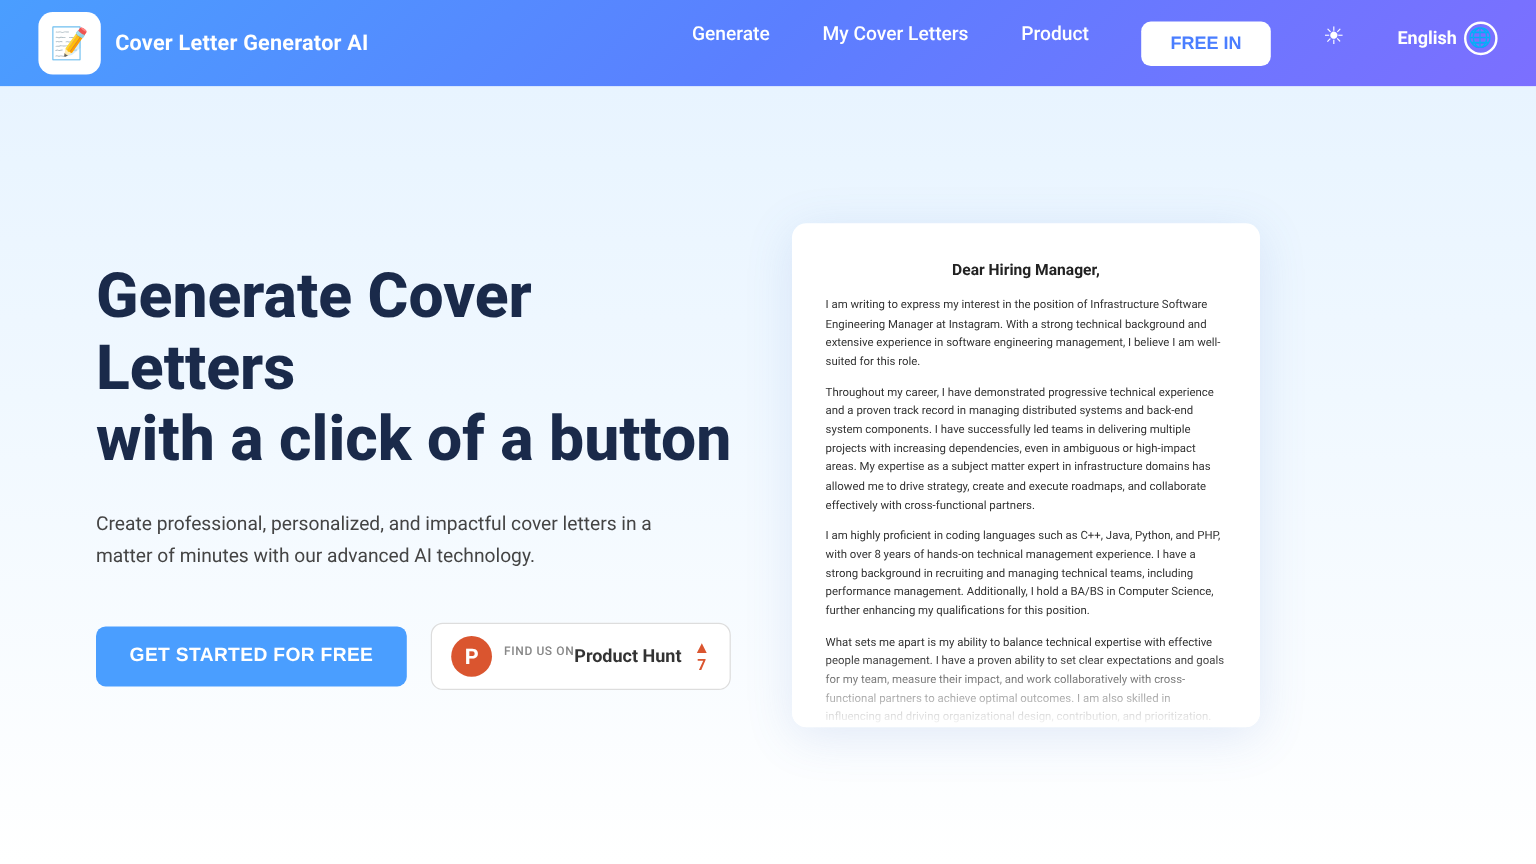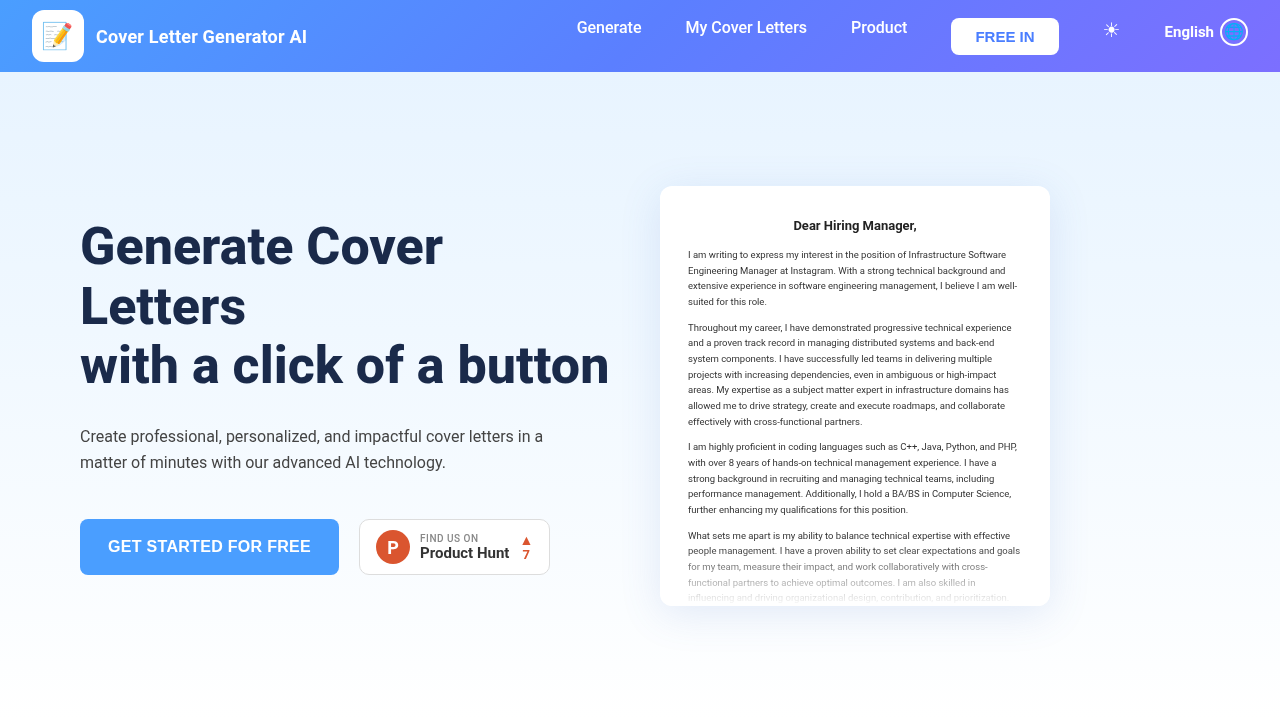--- a/index.html
+++ b/index.html
@@ -109,20 +109,21 @@
     }
     .hero-subtitle {
       font-size: 16px;
       color: #444;
       line-height: 1.6;
       margin-bottom: 44px;
       max-width: 500px;
     }
     .hero-buttons {
       display: flex;
+      align-items: center;
       gap: 20px;
     }
     .btn-cta {
       background: #4a9eff;
       color: #fff;
       border: none;
       border-radius: 8px;
       padding: 16px 28px;
       font-size: 16px;
       font-weight: 700;
@@ -147,21 +148,21 @@
       border-radius: 50%;
       display: flex;
       align-items: center;
       justify-content: center;
       color: #fff;
       font-size: 18px;
       font-weight: 700;
     }
     .ph-text {
       display: flex;
-      flex-direction: column;
+      flex-direction: row;
     }
     .ph-find {
       font-size: 10px;
       color: #888;
       font-weight: 500;
       text-transform: uppercase;
       letter-spacing: 0.5px;
     }
     .ph-name {
       font-size: 15px;

